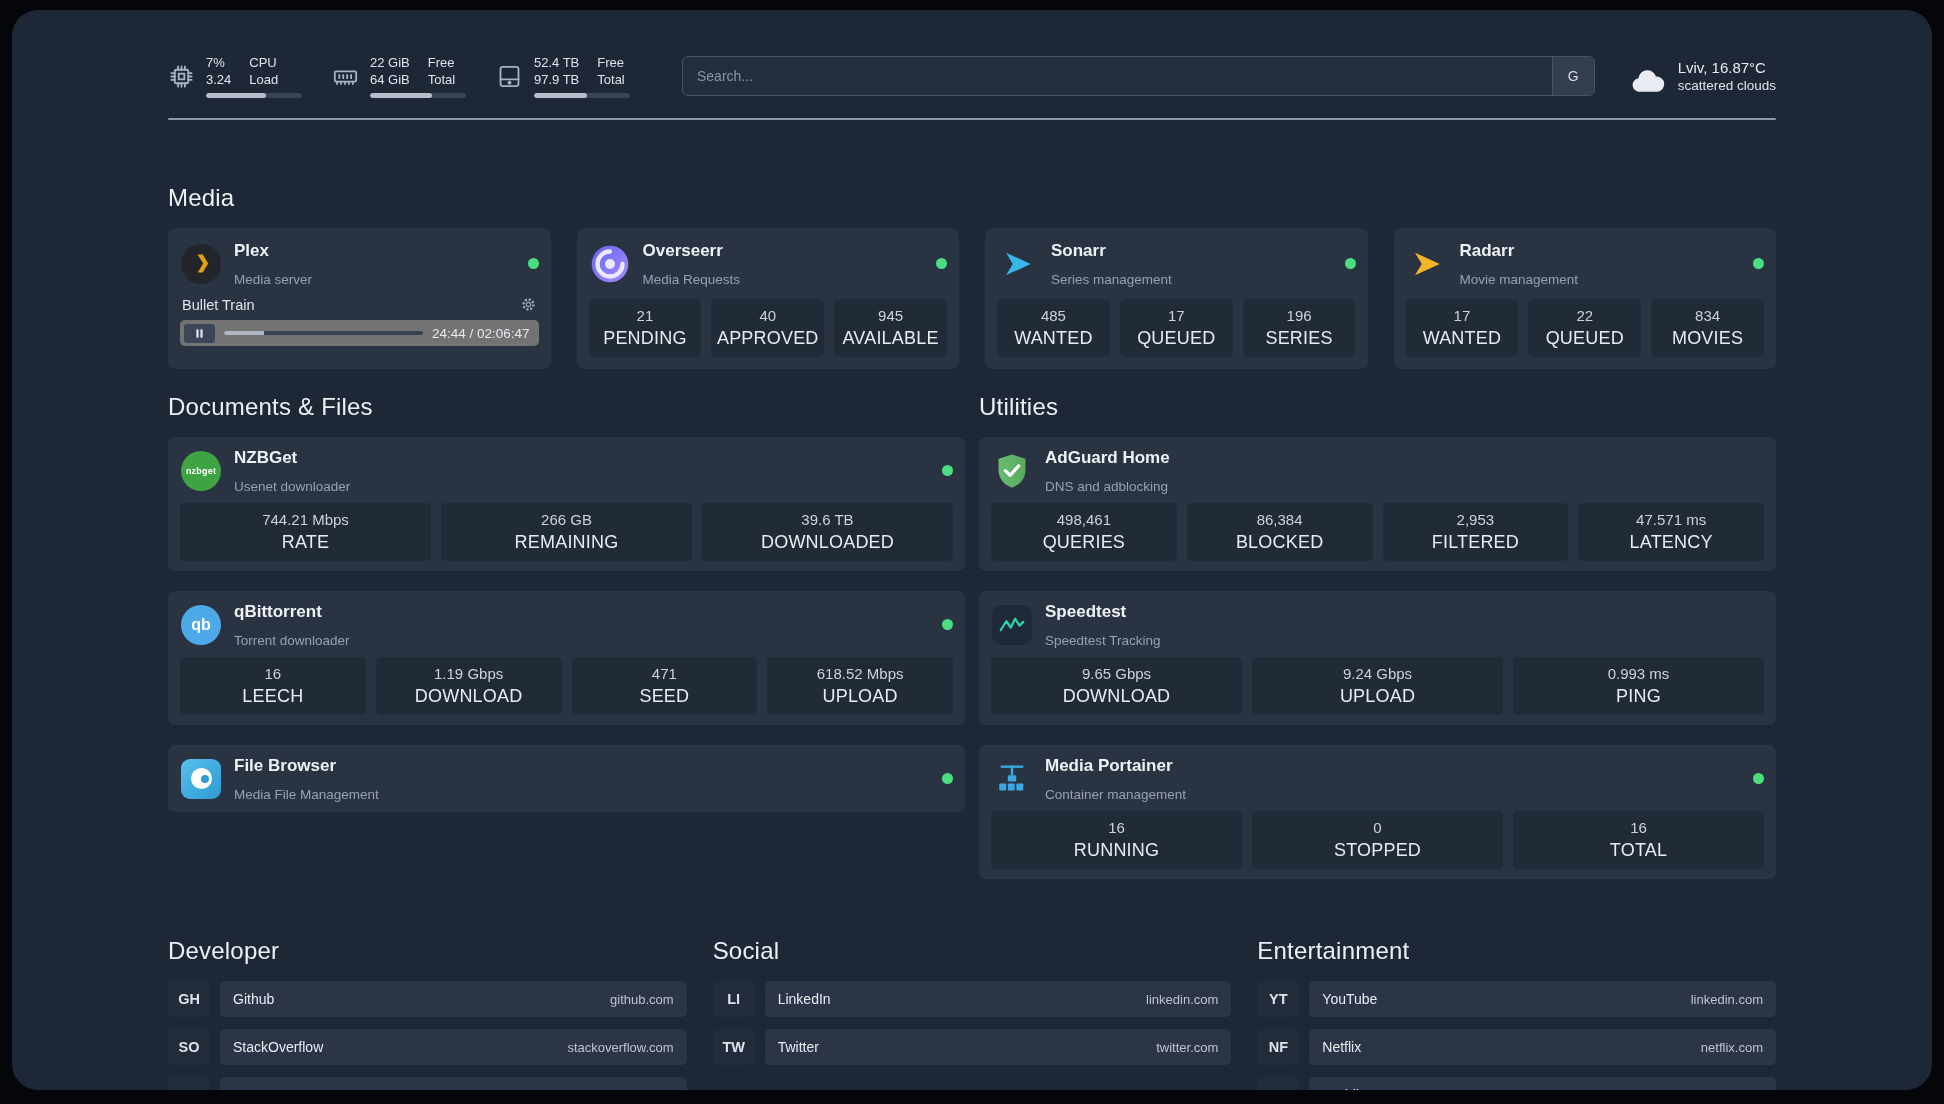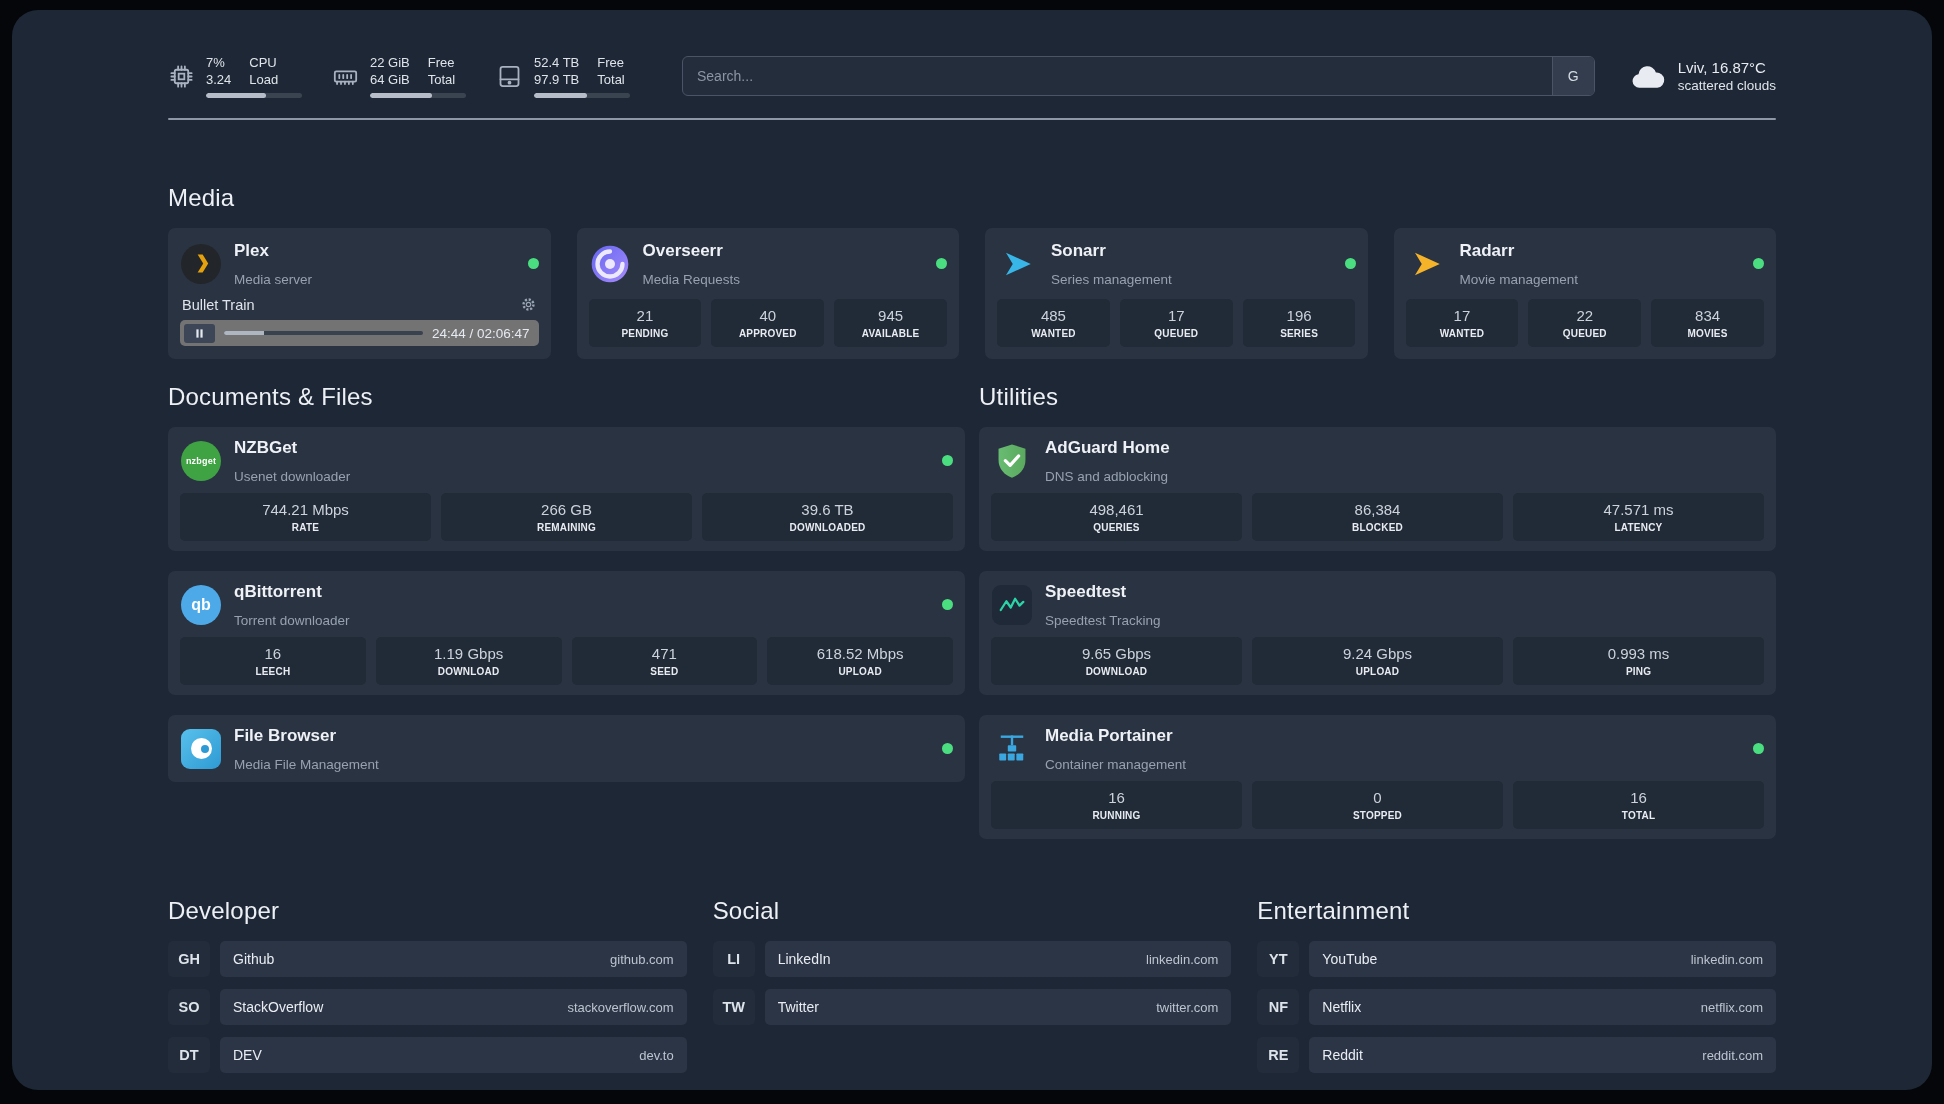--- a/index.html
+++ b/index.html
@@ -14,21 +14,21 @@
   .res-icon{width:27px;height:27px;flex:none;display:block}
   .res-body{min-width:96px}
   .res-rows{display:flex;gap:18px}
   .res-col{display:flex;flex-direction:column;color:#dfe4ea;font-size:13px;line-height:17px;white-space:nowrap}
   .res-progress{margin-top:5px;height:5px;background:#3a4350;border-radius:3px;overflow:hidden}
   .res-progress-fill{height:100%;background:#b6bdc8;border-radius:3px}
   .searchbox{flex:1;display:flex;align-items:stretch;height:40px;background:#242d3b;border:1px solid #4a5465;border-radius:6px;margin:0 34px 0 22px;overflow:hidden}
   .search-input{flex:1;background:transparent;border:none;outline:none;color:#dfe4ea;font-size:14px;padding:0 14px;font-family:inherit}
   .search-input::placeholder{color:#8b95a4}
   .search-btn{width:42px;background:#333d4d;border:none;border-left:1px solid #4a5465;color:#d6dce4;font-size:14px;cursor:pointer;font-family:inherit}
-  .weather{display:flex;align-items:center;gap:11px}
+  .weather{display:flex;align-items:flex-end;gap:11px}
   .weather-icon{width:38px;height:30px;display:block}
   .weather-text{display:flex;flex-direction:column}
   .weather-loc{font-size:15px;color:#e9edf2;line-height:19px}
   .weather-cond{font-size:13.5px;color:#dfe4ea;line-height:18px}
   .divider{margin-top:20px;height:2px;background:#8e97a6;border-radius:1px}
 
   
   .section-title{font-size:24px;font-weight:500;color:#edf0f5;letter-spacing:.2px}
   .section-media{margin-top:64px}
   .media-grid{display:grid;grid-template-columns:repeat(4,1fr);gap:26px;margin-top:16px}
@@ -43,21 +43,21 @@
   .icon-circle{width:40px;height:40px;border-radius:50%;display:flex;align-items:center;justify-content:center}
   .icon-square{width:40px;height:40px;border-radius:9px;display:flex;align-items:center;justify-content:center}
   .svc-text{display:flex;flex-direction:column}
   .svc-name{font-size:17px;font-weight:600;color:#eef1f6;line-height:21px}
   .svc-desc{font-size:13.5px;color:#97a1b0;margin-top:11px}
   .status-dot{width:11px;height:11px;border-radius:50%;background:#4ade80;margin-left:auto;flex:none}
   .stats{display:flex;gap:10px;margin-top:9px}
   .media-card .stats{margin-top:12px}
   .stat{flex:1;background:#212a37;border-radius:5px;text-align:center;padding:7px 4px 8px}
   .stat-value{font-size:15px;color:#ccd3dc;line-height:19px}
-  .stat-label{font-size:10px;font-weight:700;color:#e8ecf1;margin-top:3px;letter-spacing:.2px}
+  .stat-label{font-size:18px;font-weight:400;color:#e8ecf1;margin-top:3px;letter-spacing:.2px}
 
   
   .player{margin-top:9px}
   .player-top{display:flex;align-items:center;justify-content:space-between;padding:0 2px}
   .player-title{font-size:14.5px;color:#dfe4ec}
   .gear{cursor:pointer;display:flex}
   .player-bar{margin-top:7px;display:flex;align-items:center;background:#737373;border-radius:5px;height:26px;padding:0 9px 0 4px;gap:9px}
   .pause-btn{width:31px;height:19px;background:#3c4657;border:none;border-radius:3px;display:flex;align-items:center;justify-content:center;cursor:pointer;flex:none}
   .player-track{flex:1;height:4px;background:#39424f;border-radius:2px;overflow:hidden;display:block}
   .player-fill{display:block;height:100%;background:#aeb6c2}
@@ -440,20 +440,24 @@
                 <div class="stat">
                   <div class="stat-value">498,461</div>
                   <div class="stat-label">QUERIES</div>
                 </div>
 
                 <div class="stat">
                   <div class="stat-value">86,384</div>
                   <div class="stat-label">BLOCKED</div>
                 </div>
 
+                <div class="stat">
+                  <div class="stat-value">2,953</div>
+                  <div class="stat-label">FILTERED</div>
+                </div>
 
                 <div class="stat">
                   <div class="stat-value">47.571 ms</div>
                   <div class="stat-label">LATENCY</div>
                 </div>
               </div>
           </div>
 
           <div class="card">
             <div class="card-head">

